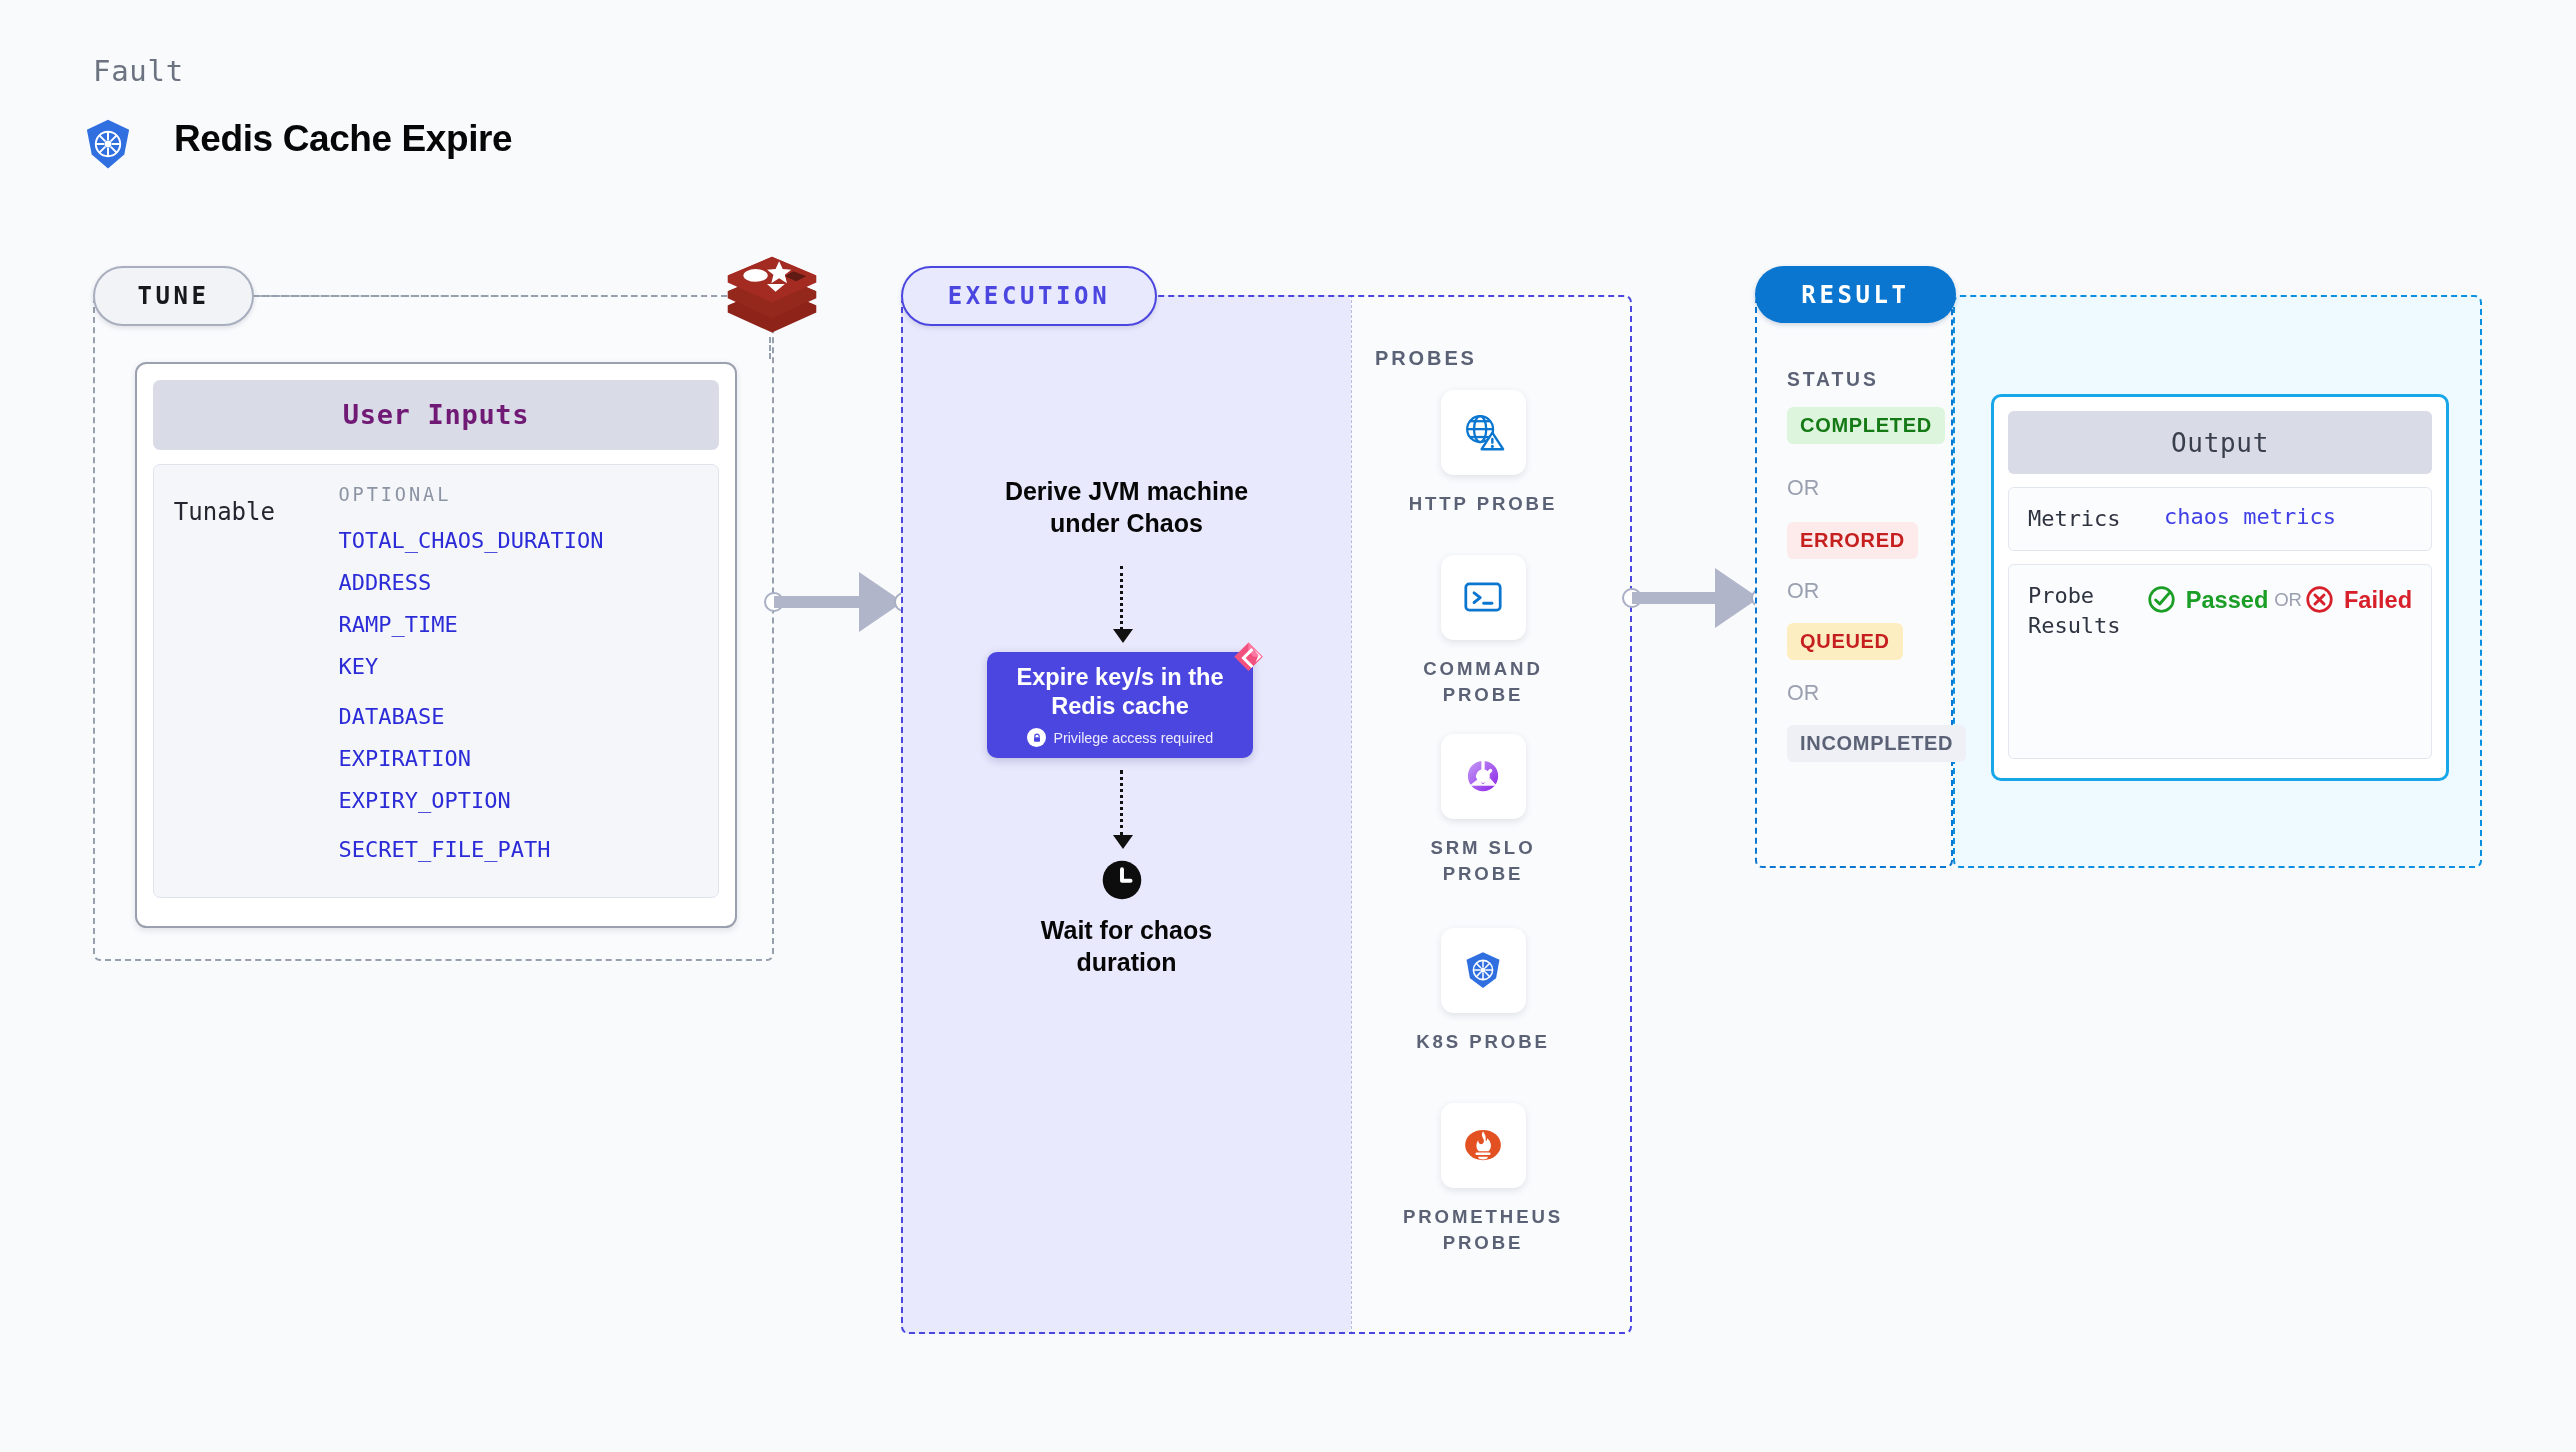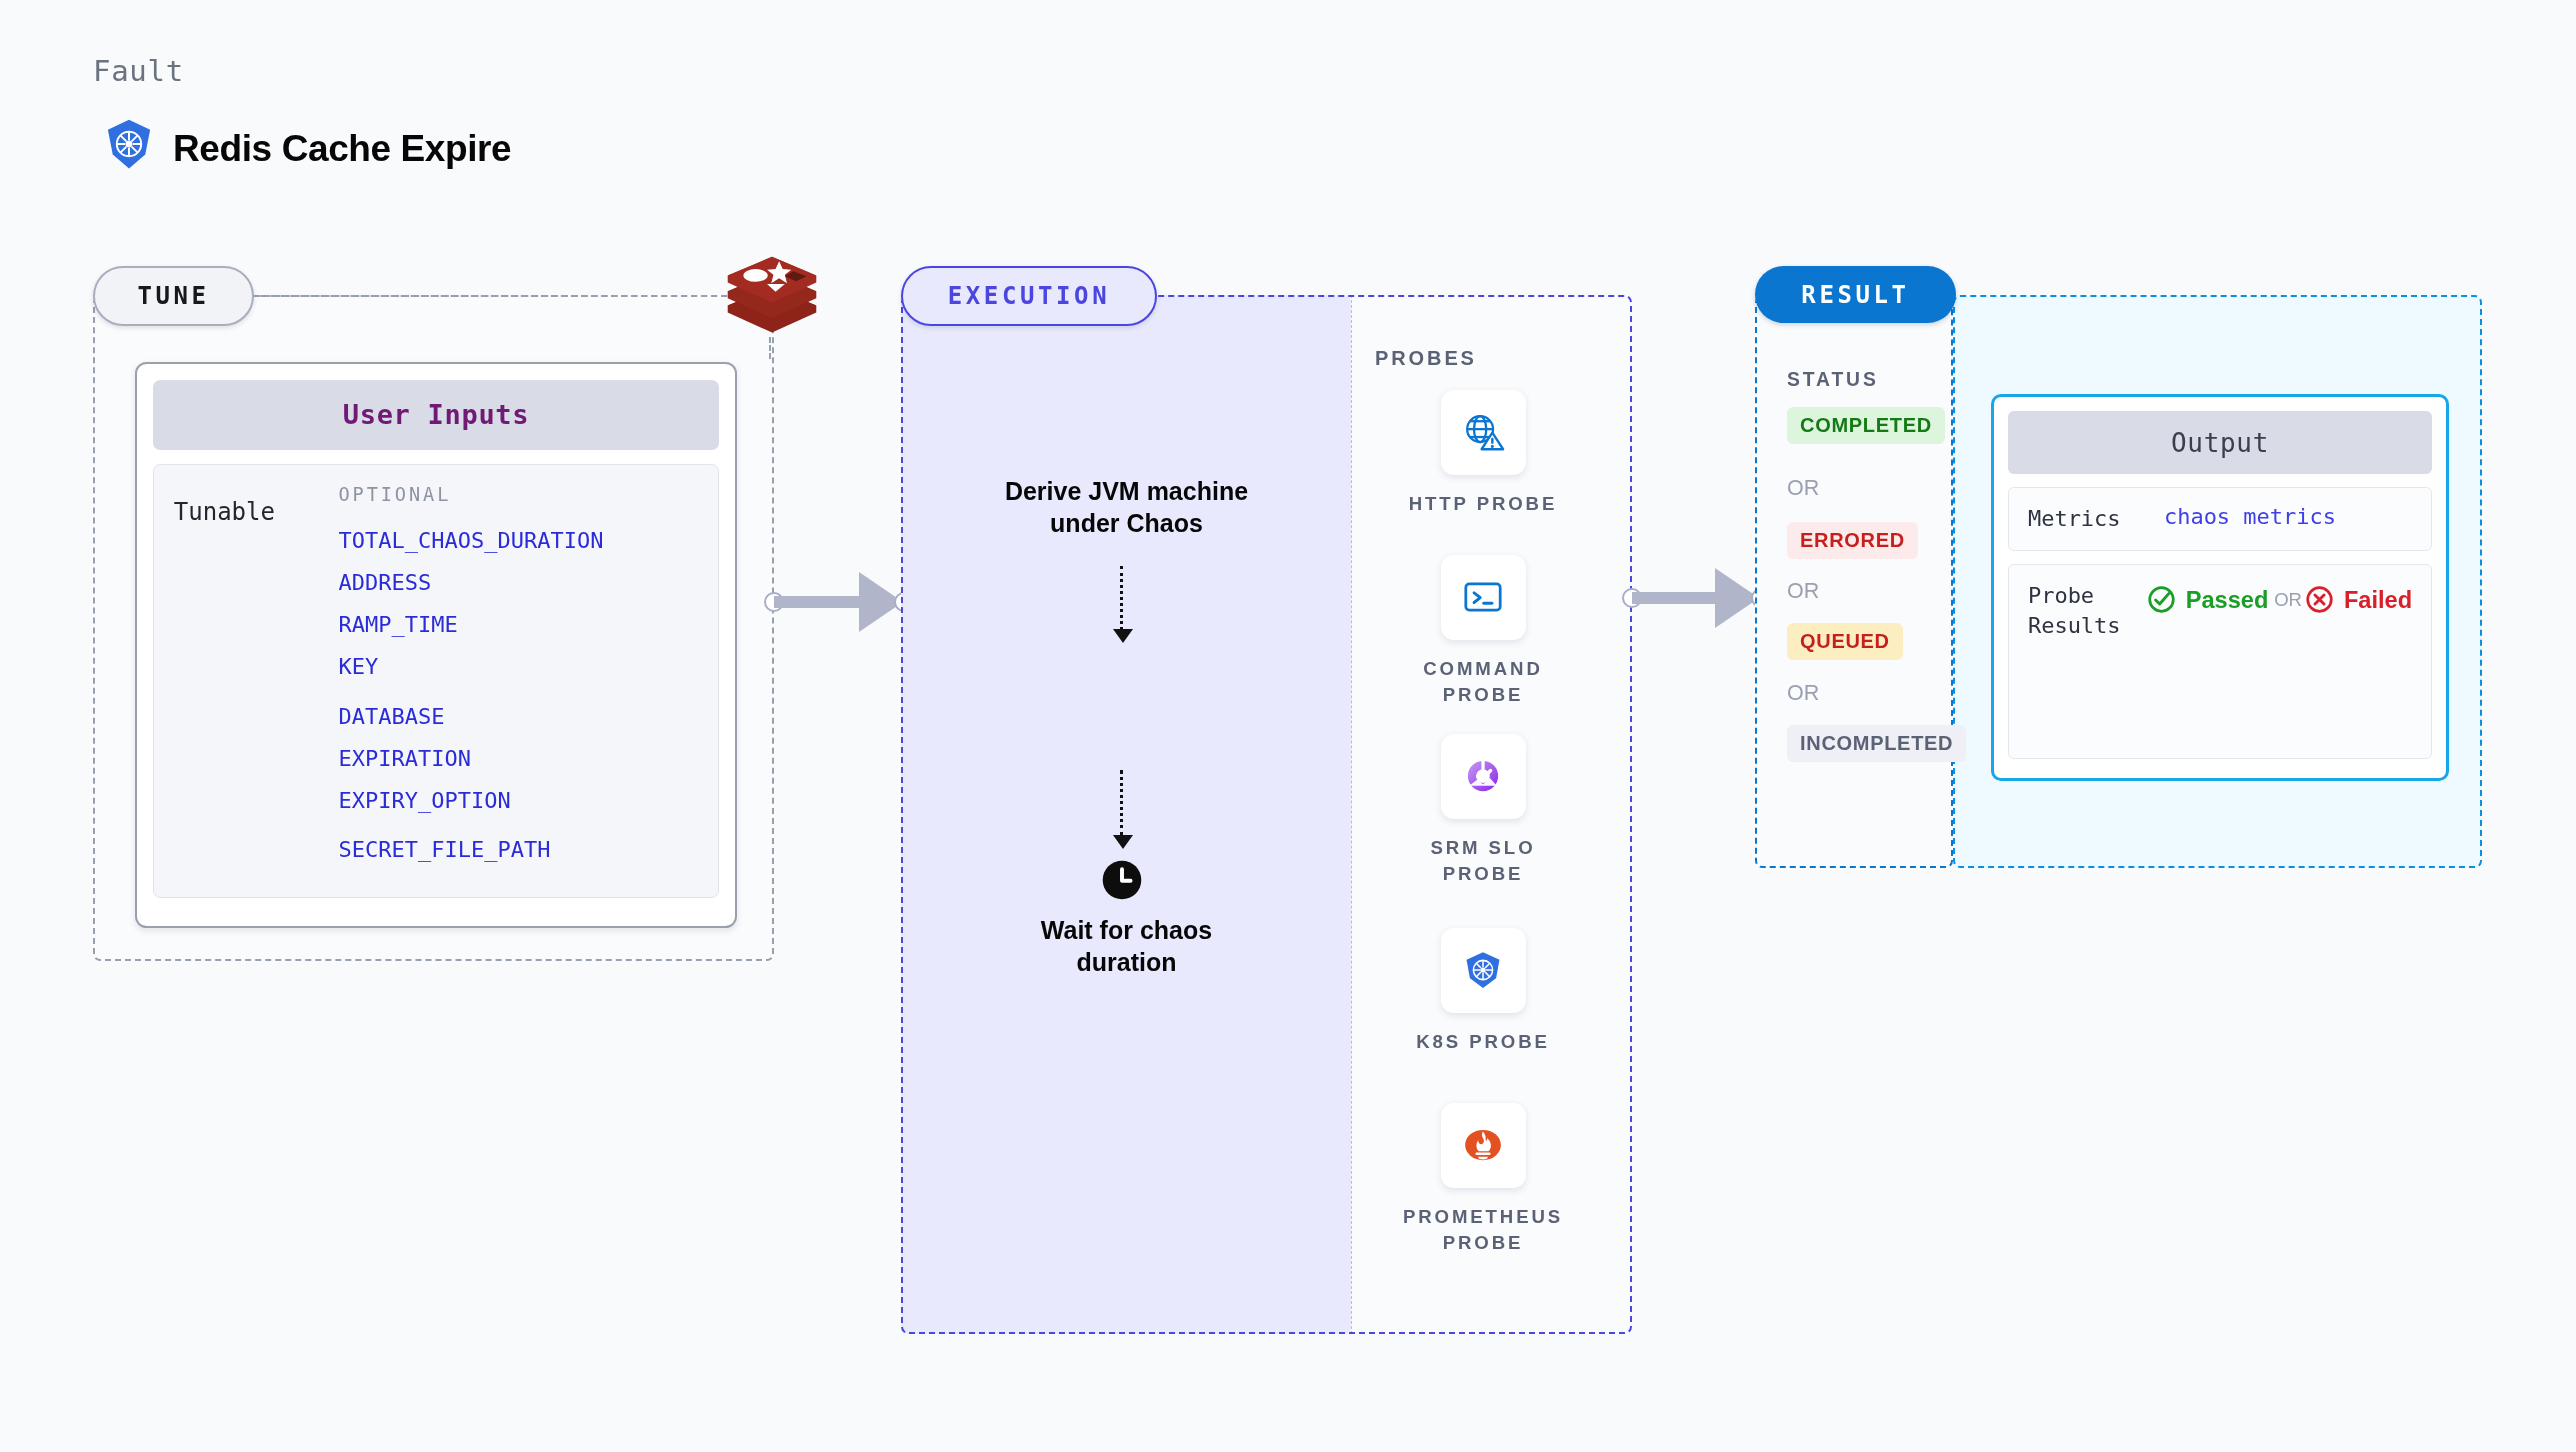--- a/index.html
+++ b/index.html
@@ -10,21 +10,21 @@
     overflow: hidden;
   }
   .stage { position: relative; width: 2576px; height: 1452px; }
 
   
   .hdr-kicker {
     position: absolute; left: 93px; top: 54px;
     font-family: "DejaVu Sans Mono", monospace;
     font-size: 29px; color: #6b7280; letter-spacing: 0.7px;
   }
-  .hdr-row { position: absolute; left: 103px; top: 118px; display: flex; align-items: flex-end; gap: 18px; }
+  .hdr-row { position: absolute; left: 82px; top: 118px; display: flex; align-items: flex-start; gap: 40px; }
   .hdr-title {
     font-size: 37px; font-weight: 700; color: #070707; letter-spacing: -0.4px;
   }
   .k8s-logo { width: 52px; height: 52px; display: block; }
 
   
   .pill {
     position: absolute; z-index: 6;
     display: flex; align-items: center; justify-content: center;
     border-radius: 716px;
@@ -307,20 +307,41 @@
 
   <div class="exec-fill"></div>
   <div class="probes-fill"></div>
   <div class="dashbox exec-box"></div>
   <div class="pill pill-exec">EXECUTION</div>
 
   <div class="exec-step-title" style="left:926px; top:476px;">Derive JVM machine</div>
   <div class="exec-step-title" style="left:926px; top:508px;">under Chaos</div>
   <div class="dotted-arrow" style="left:1120px; top:566px; height:64px;"></div>
 
+  <div class="expire-card">
+    <span class="harness-badge">
+      <svg viewBox="0 0 52 52" width="37" height="37">
+        <path d="M6 22 L26 2 L46 22 L26 42 Z" fill="#f2507e"></path>
+        <path d="M26 2 L46 22 L33 22 L26 14 Z" fill="#ff7aa2"></path>
+        <path d="M16 24 L30 10 L33 13 L22 24 L33 35 L30 38 Z" fill="#ffffff"></path>
+        <path d="M34 12 L44 22 L36 30 L40 20 Z" fill="#ffffff"></path>
+      </svg>
+    </span>
+    <div class="expire-title">Expire key/s in the</div>
+    <div class="expire-title">Redis cache</div>
+    <div class="expire-sub">
+      <span class="lock-circle">
+        <svg viewBox="0 0 16 16" width="10" height="10">
+          <path d="M4.5 7V5.2a3.5 3.5 0 0 1 7 0V7" stroke="#4c46e0" stroke-width="1.9" fill="none"></path>
+          <rect x="3.2" y="6.8" width="9.6" height="7" rx="1.6" fill="#4c46e0"></rect>
+        </svg>
+      </span>
+      <span>Privilege access required</span>
+    </div>
+  </div>
 
   <div class="dotted-arrow" style="left:1120px; top:770px; height:66px;"></div>
 
   <span class="clock-icon">
     <svg viewBox="0 0 56 56" width="40" height="40">
       <circle cx="28" cy="28" r="27" fill="#0d0d0d"></circle>
       <path d="M28 13 V29 H40" stroke="#ffffff" stroke-width="5.5" fill="none" stroke-linecap="round" stroke-linejoin="round"></path>
     </svg>
   </span>
   <div class="exec-step-title" style="left:926px; top:915px;">Wait for chaos</div>

